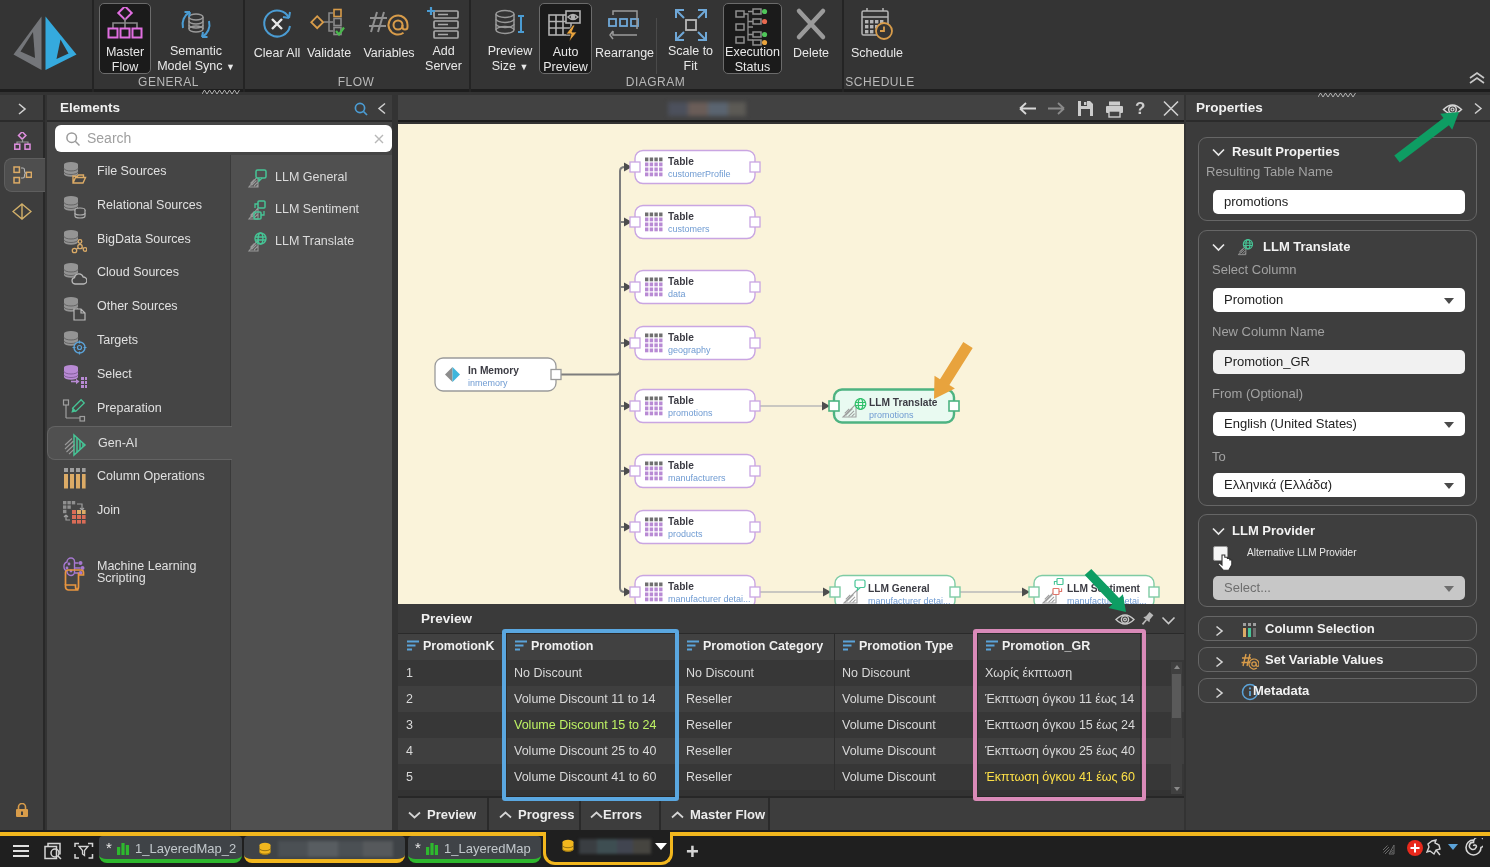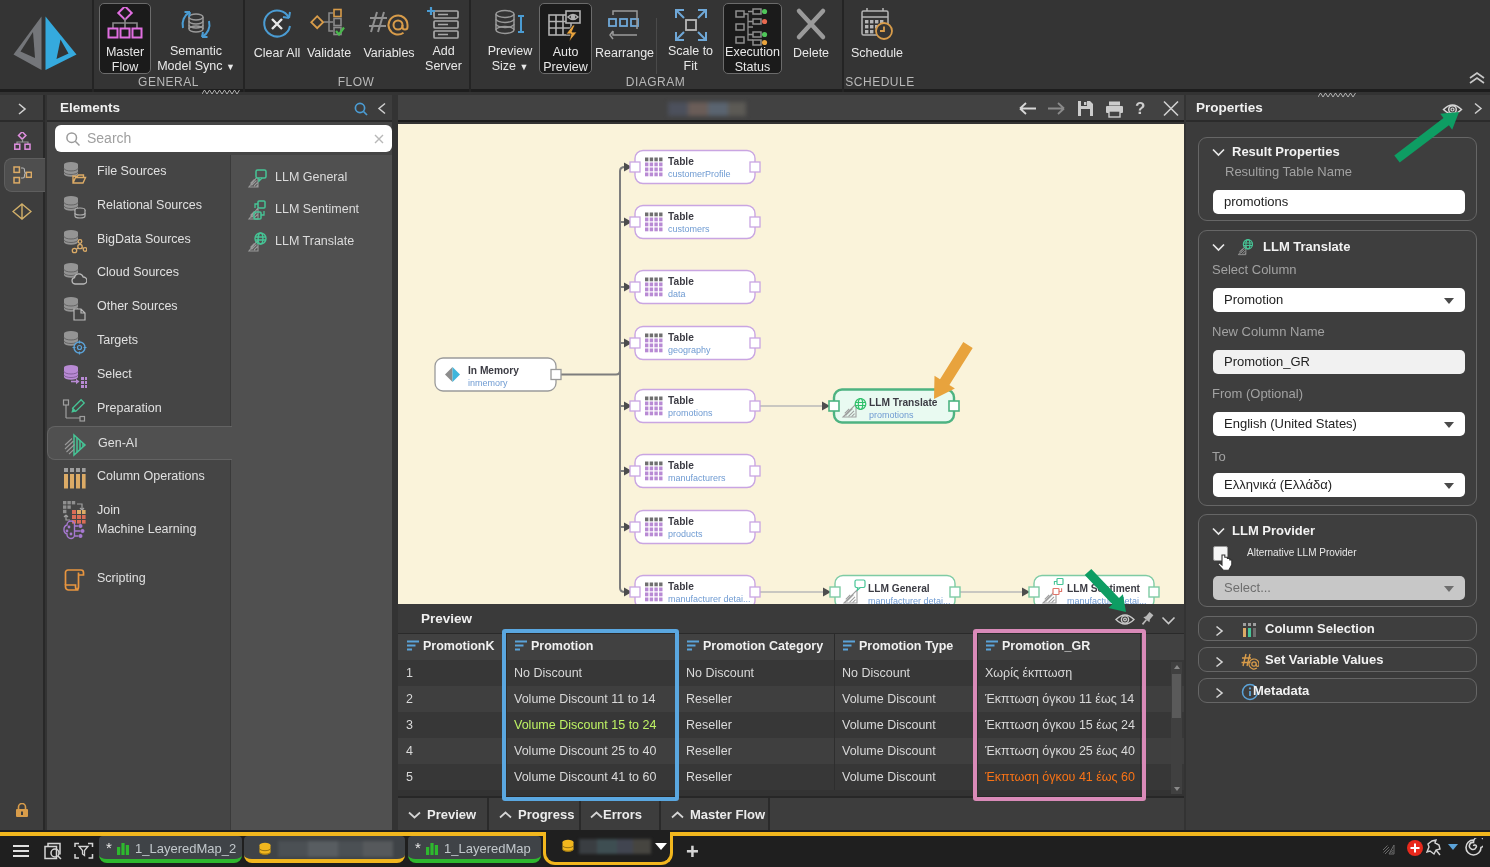--- a/index.html
+++ b/index.html
@@ -481,21 +481,21 @@
             <rect x="11" y="16" width="4" height="4"></rect>
             <rect x="16" y="16" width="4" height="4"></rect>
             <rect x="21" y="16" width="3.6" height="4"></rect>
             <rect x="11" y="21" width="4" height="3.6"></rect>
             <rect x="16" y="21" width="4" height="3.6"></rect>
             <rect x="21" y="21" width="3.6" height="3.6"></rect>
           </g>
         </svg>
         <span class="txt">Join</span>
       </div>
-  <div class="el-row" style="top:418px">
+  <div class="el-row" style="top:455px">
         <svg class="elicon" width="26" height="26" viewBox="0 0 26 26">
           <g stroke="#a678d0" stroke-width="1.4" fill="none">
             <path d="M10 3 a4 4 0 0 0 -4 4 a4.5 4.5 0 0 0 -3 4.5 a4.5 4.5 0 0 0 3 4.5 a4 4 0 0 0 4 4.5 a3.5 3.5 0 0 0 3.5 -3.5 V6.5 A3.5 3.5 0 0 0 10 3 z"></path>
             <path d="M13.5 8 h4 M13.5 13 h6 M13.5 18 h4"></path>
           </g>
           <g fill="#a678d0">
             <circle cx="19.5" cy="8" r="2"></circle>
             <circle cx="21.5" cy="13" r="2"></circle>
             <circle cx="19.5" cy="18" r="2"></circle>
             <circle cx="8" cy="9" r="1.4"></circle>
@@ -816,21 +816,21 @@
   <div class="abs" style="left:108px;top:134px;width:1px;height:26px;background:#2e2e2e"></div>
   <div class="abs" style="left:280px;top:134px;width:1px;height:26px;background:#2e2e2e"></div>
   <div class="abs" style="left:436px;top:134px;width:1px;height:26px;background:#2e2e2e"></div>
   <div class="abs" style="left:579px;top:134px;width:1px;height:26px;background:#2e2e2e"></div>
   <div class="abs" style="left:742px;top:134px;width:1px;height:26px;background:#2e2e2e"></div>
   <div class="abs" style="left:0;top:160px;width:786px;height:26px;background:#373737"></div>
   <div class="abs" style="left:8px;top:166px;font-size:12.5px;color:#d9d9d9">5</div>
   <div class="abs" style="left:116px;top:166px;font-size:12.5px;color:#d9d9d9">Volume Discount 41 to 60</div>
   <div class="abs" style="left:288px;top:166px;font-size:12.5px;color:#d9d9d9">Reseller</div>
   <div class="abs" style="left:444px;top:166px;font-size:12.5px;color:#d9d9d9">Volume Discount</div>
-  <div class="abs" style="left:587px;top:166px;font-size:12.5px;color:#f97316">Έκπτωση όγκου 41 έως 60</div>
+  <div class="abs" style="left:587px;top:166px;font-size:12.5px;color:#fde047">Έκπτωση όγκου 41 έως 60</div>
   <div class="abs" style="left:108px;top:160px;width:1px;height:26px;background:#2e2e2e"></div>
   <div class="abs" style="left:280px;top:160px;width:1px;height:26px;background:#2e2e2e"></div>
   <div class="abs" style="left:436px;top:160px;width:1px;height:26px;background:#2e2e2e"></div>
   <div class="abs" style="left:579px;top:160px;width:1px;height:26px;background:#2e2e2e"></div>
   <div class="abs" style="left:742px;top:160px;width:1px;height:26px;background:#2e2e2e"></div>
   <div class="abs" style="left:0;top:186px;width:786px;height:6px;background:#333333"></div>
   </div>
   <div class="abs" style="left:773px;top:58px;width:11px;height:132px;background:#404040"></div>
   <div class="abs" style="left:774px;top:70px;width:9px;height:44px;background:#5a5a5a"></div>
   <svg class="abs" style="left:775px;top:60px" width="8" height="6" viewBox="0 0 8 6">
@@ -877,21 +877,21 @@
   </div>
   <svg class="abs" style="left:132px;top:-3px" width="40" height="6" viewBox="0 0 40 6">
         <path d="M0 5 l2.5 -4 2.5 4 2.5 -4 2.5 4 2.5 -4 2.5 4 2.5 -4 2.5 4 2.5 -4 2.5 4 2.5 -4 2.5 4 2.5 -4 2.5 4 2.5 -4" stroke="#cccccc" stroke-width="0.8" fill="none"></path>
       </svg>
 
   <div class="pbox" style="top:42px;height:84px">
     <svg class="abs" style="left:13px;top:10px" width="13" height="9" viewBox="0 0 13 9">
           <path d="M1 1.5 L6.5 7 L12 1.5" stroke="#e8e8e8" stroke-width="1.7" fill="none"></path>
         </svg>
     <span class="ph" style="left:33px;top:6px">Result Properties</span>
-    <span class="plabel" style="left:26px;top:26px">Resulting Table Name</span>
+    <span class="plabel" style="left:7px;top:26px">Resulting Table Name</span>
     <div class="pfield" style="left:14px;top:52px;width:252px">promotions</div>
   </div>
 
   <div class="pbox" style="top:135px;height:276px">
     <svg class="abs" style="left:13px;top:12px" width="13" height="9" viewBox="0 0 13 9">
           <path d="M1 1.5 L6.5 7 L12 1.5" stroke="#e8e8e8" stroke-width="1.7" fill="none"></path>
         </svg>
     <svg class="abs" style="left:36px;top:7px" width="20" height="20" viewBox="0 0 24 24">
           <use href="#llmpyr"></use>
           <g stroke="#46c596" stroke-width="1.4" fill="none">

